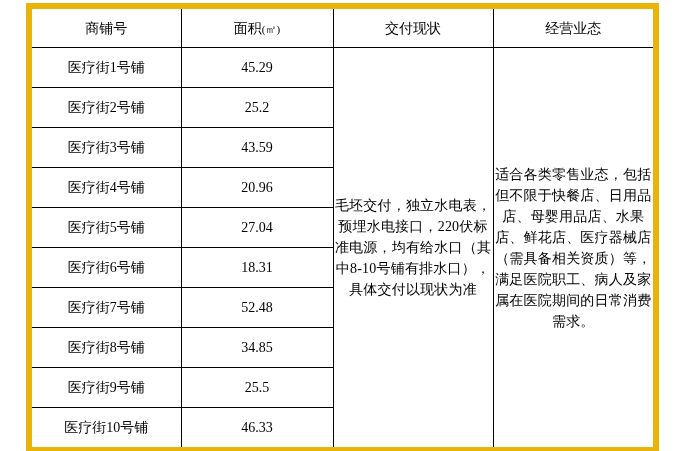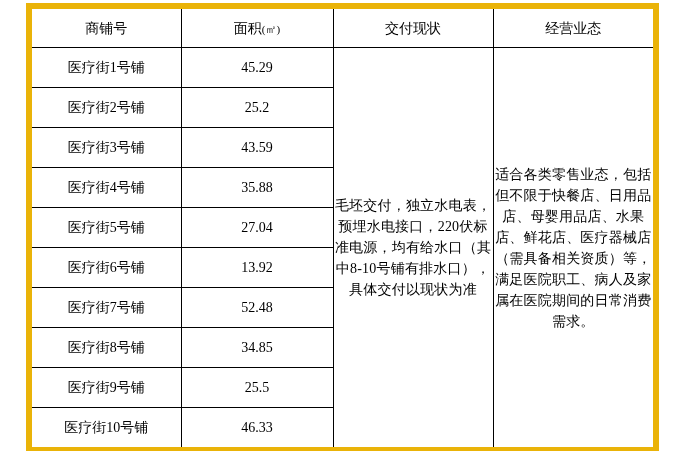--- a/index.html
+++ b/index.html
@@ -96,29 +96,29 @@
       <tr>
         <td>医疗街2号铺</td>
         <td class="num">25.2</td>
       </tr>
       <tr>
         <td>医疗街3号铺</td>
         <td class="num">43.59</td>
       </tr>
       <tr>
         <td>医疗街4号铺</td>
-        <td class="num">35.88</td>
+        <td class="num">20.96</td>
       </tr>
       <tr>
         <td>医疗街5号铺</td>
         <td class="num">27.04</td>
       </tr>
       <tr>
         <td>医疗街6号铺</td>
-        <td class="num">13.92</td>
+        <td class="num">18.31</td>
       </tr>
       <tr>
         <td>医疗街7号铺</td>
         <td class="num">52.48</td>
       </tr>
       <tr>
         <td>医疗街8号铺</td>
         <td class="num">34.85</td>
       </tr>
       <tr>

